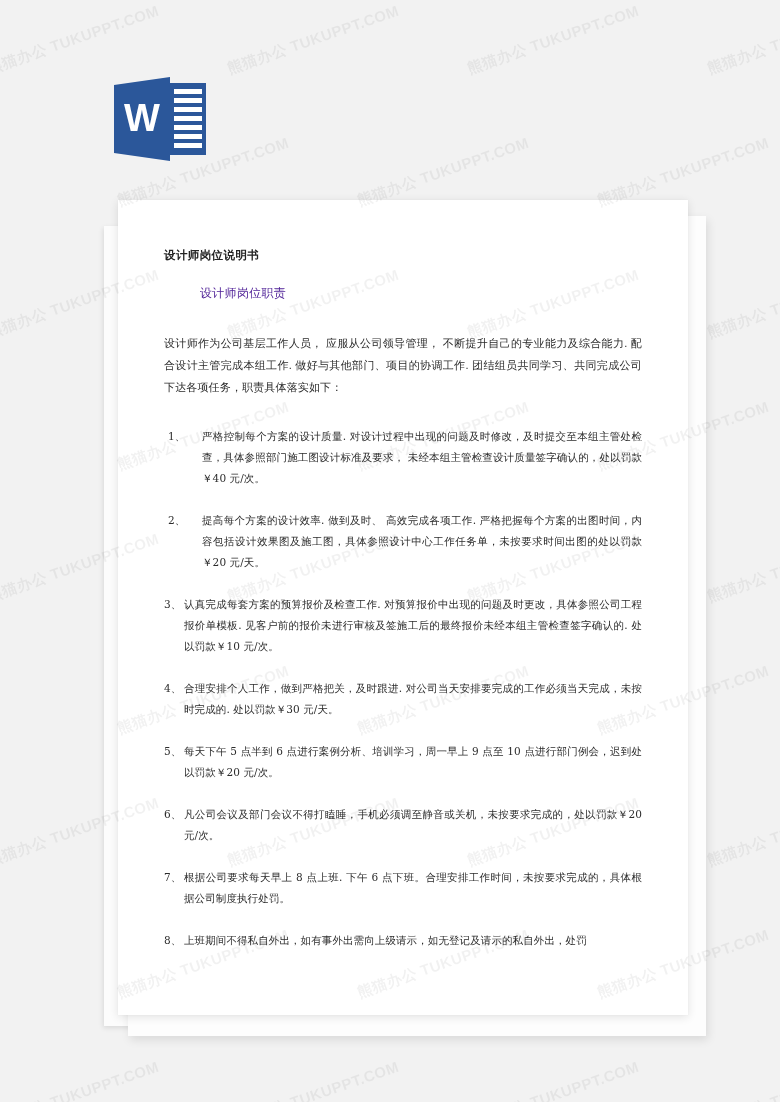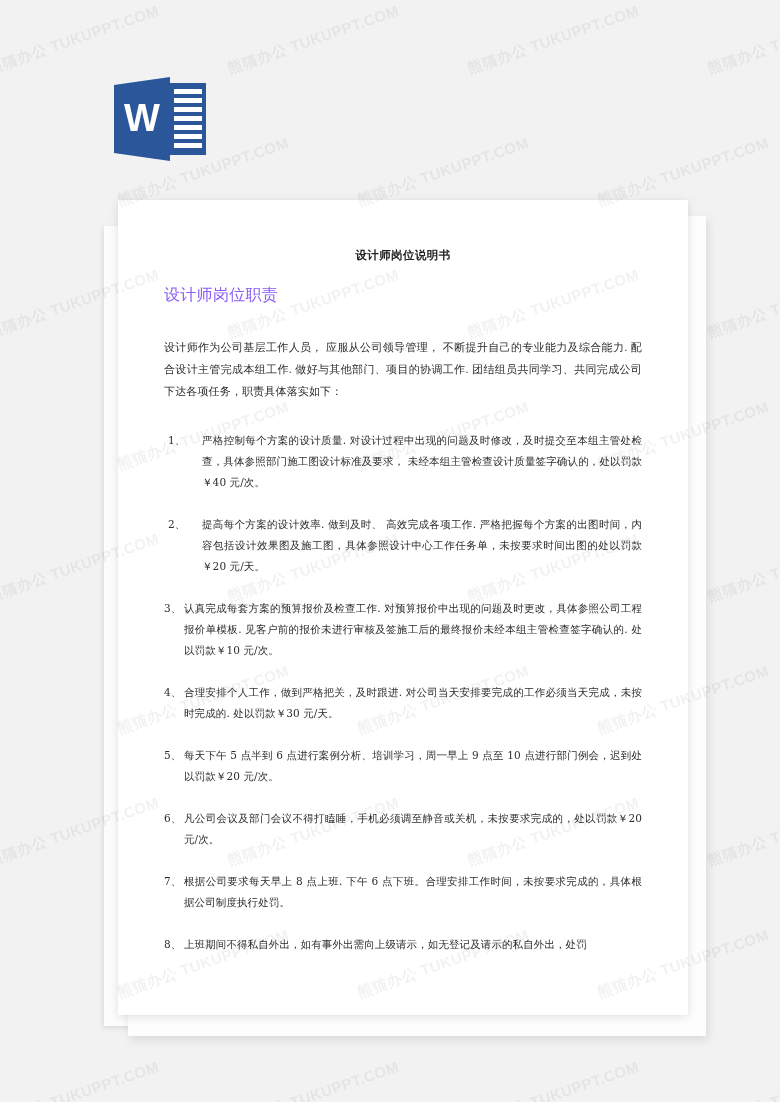--- a/index.html
+++ b/index.html
@@ -107,34 +107,34 @@
   .doc-inner {
     position: absolute;
     left: 0; top: 0;
     width: 570px;
     height: 815px;
     padding: 48px 46px 0 46px;
     color: #2b2b2b;
     font-family: "DejaVu Serif", "Liberation Serif", serif;
   }
   .doc-heading {
-    text-align: center;
     font-size: 11.5px;
     font-weight: bold;
     letter-spacing: 0.4px;
     color: #232323;
     font-family: "Liberation Sans", sans-serif;
     margin-bottom: 22px;
   }
   .doc-subheading {
-    font-size: 16px;
-    color: #8b5cf6;
+    font-size: 12px;
+    color: #4c1d95;
     font-family: "Liberation Sans", sans-serif;
     margin-bottom: 30px;
     letter-spacing: 0.3px;
+    margin-left: 36px;
   }
   .doc-intro {
     font-size: 11px;
     line-height: 22px;
     color: #2b2b2b;
     text-align: justify;
     letter-spacing: 0.15px;
     margin-bottom: 28px;
     font-family: "Liberation Sans", sans-serif;
     font-weight: 500;

